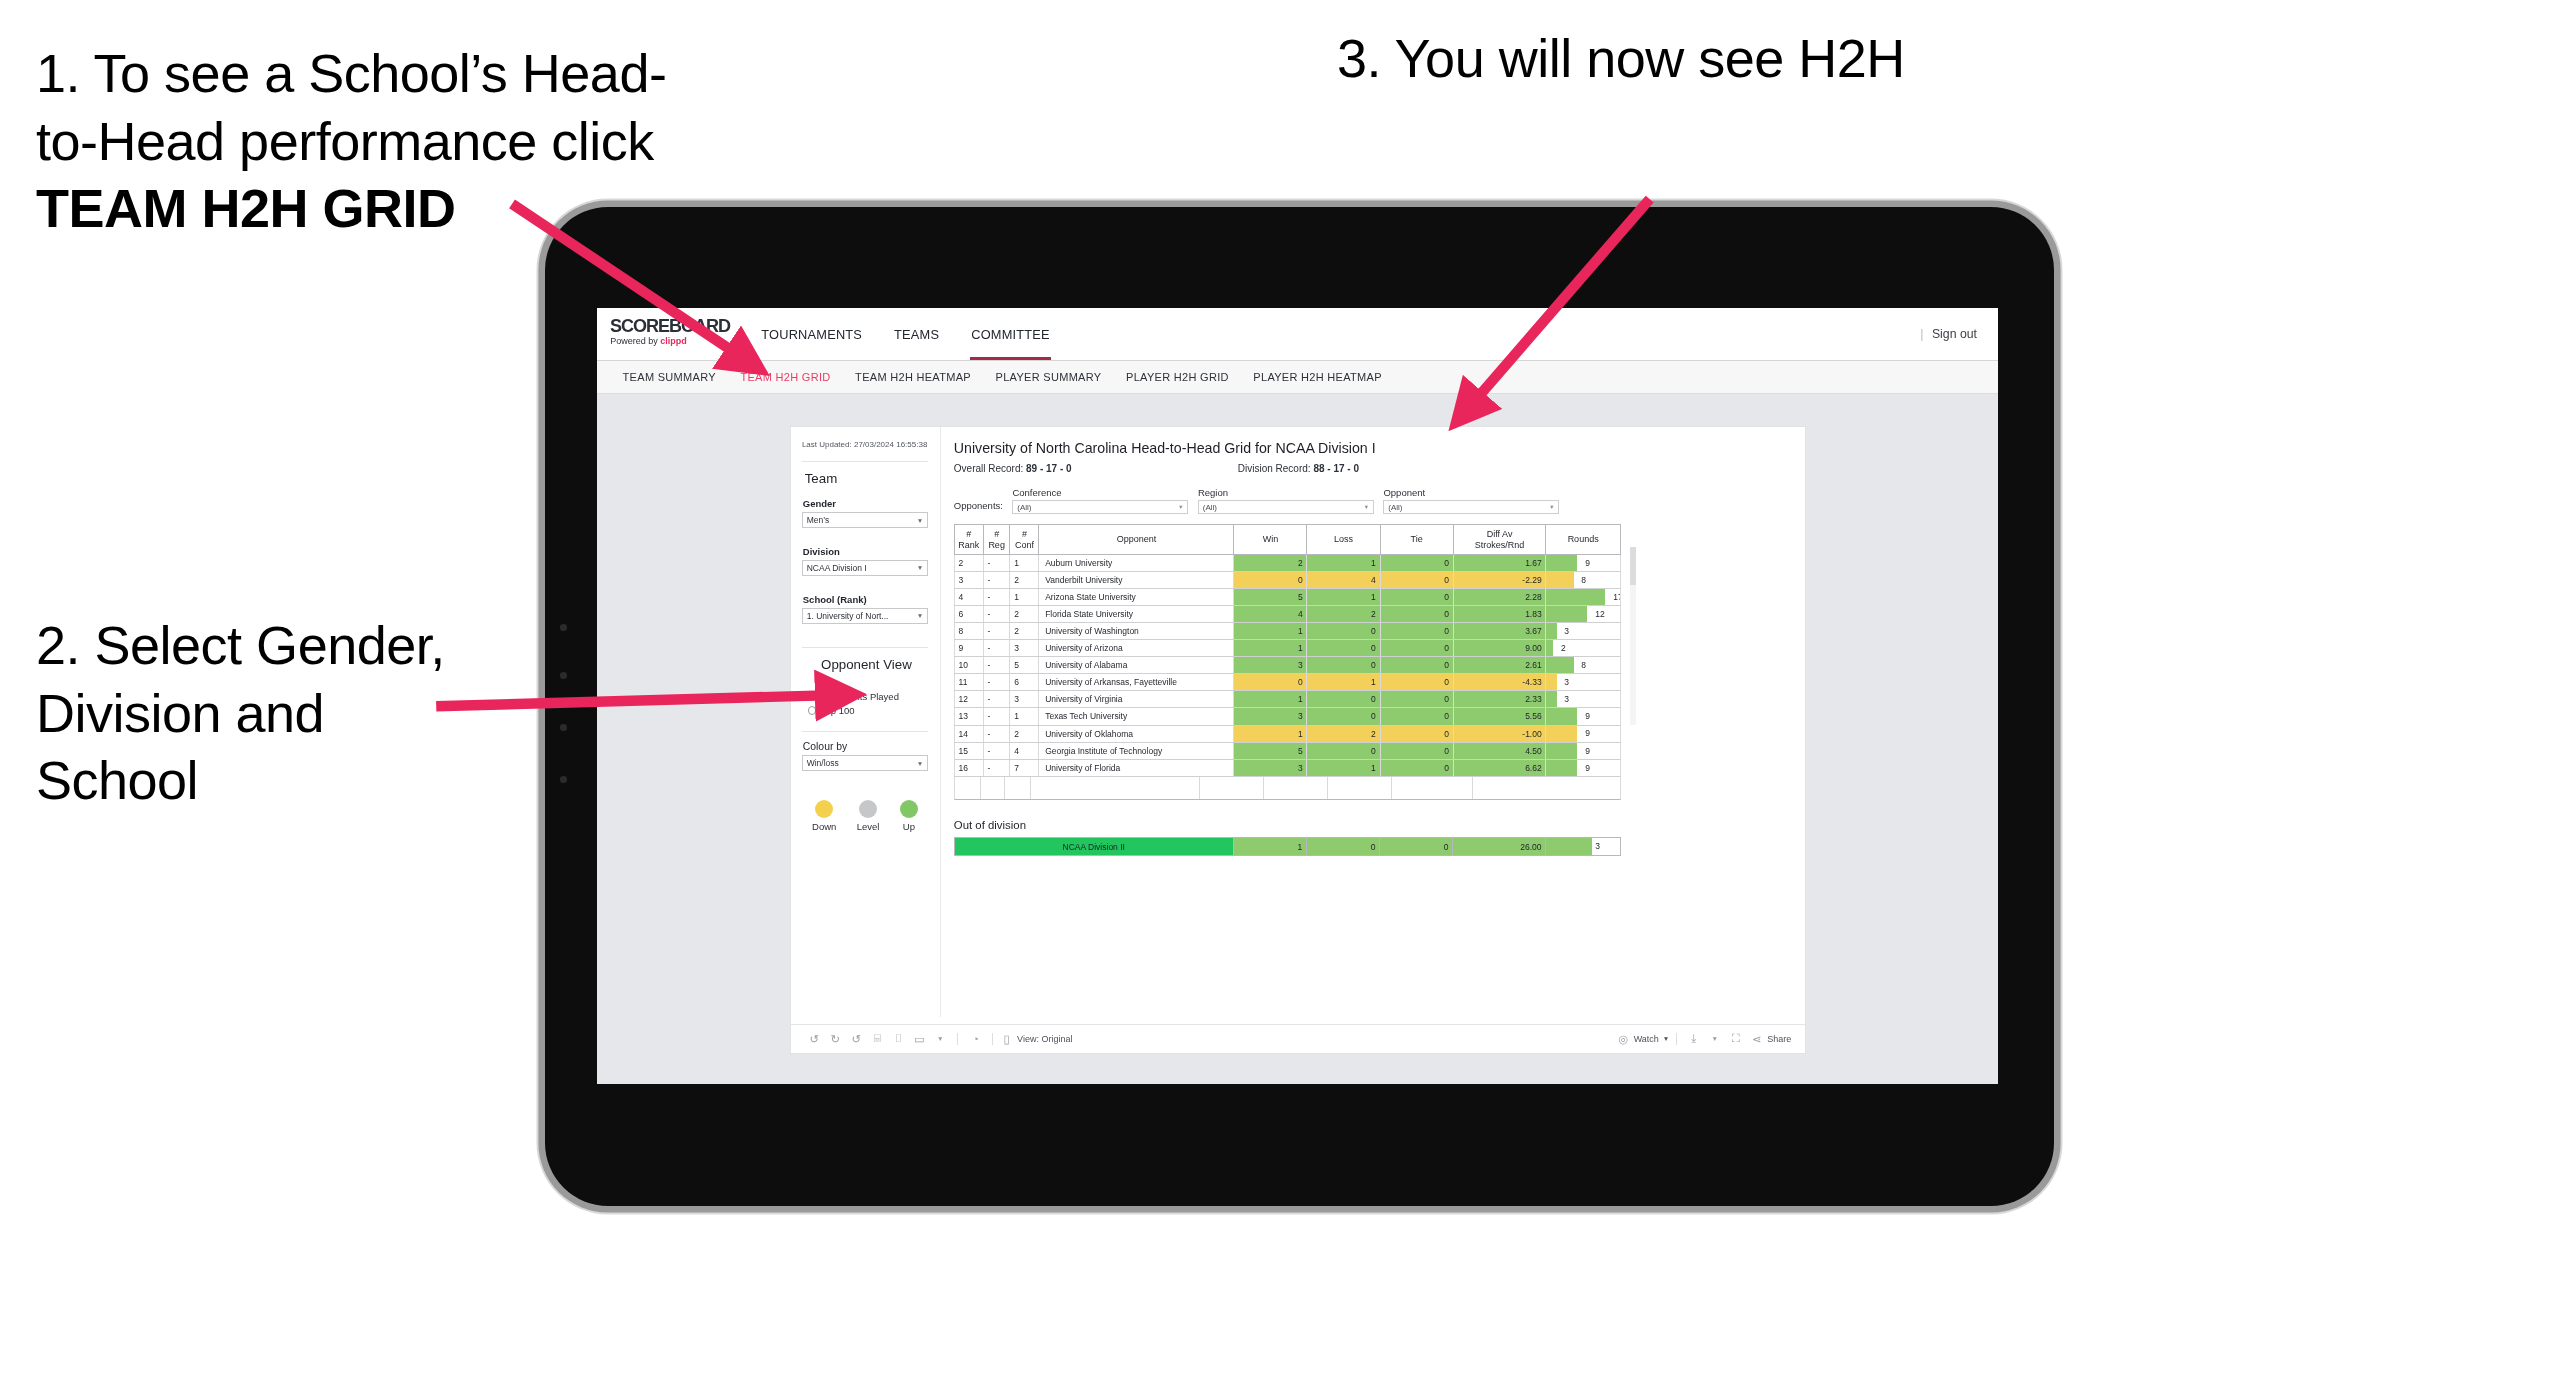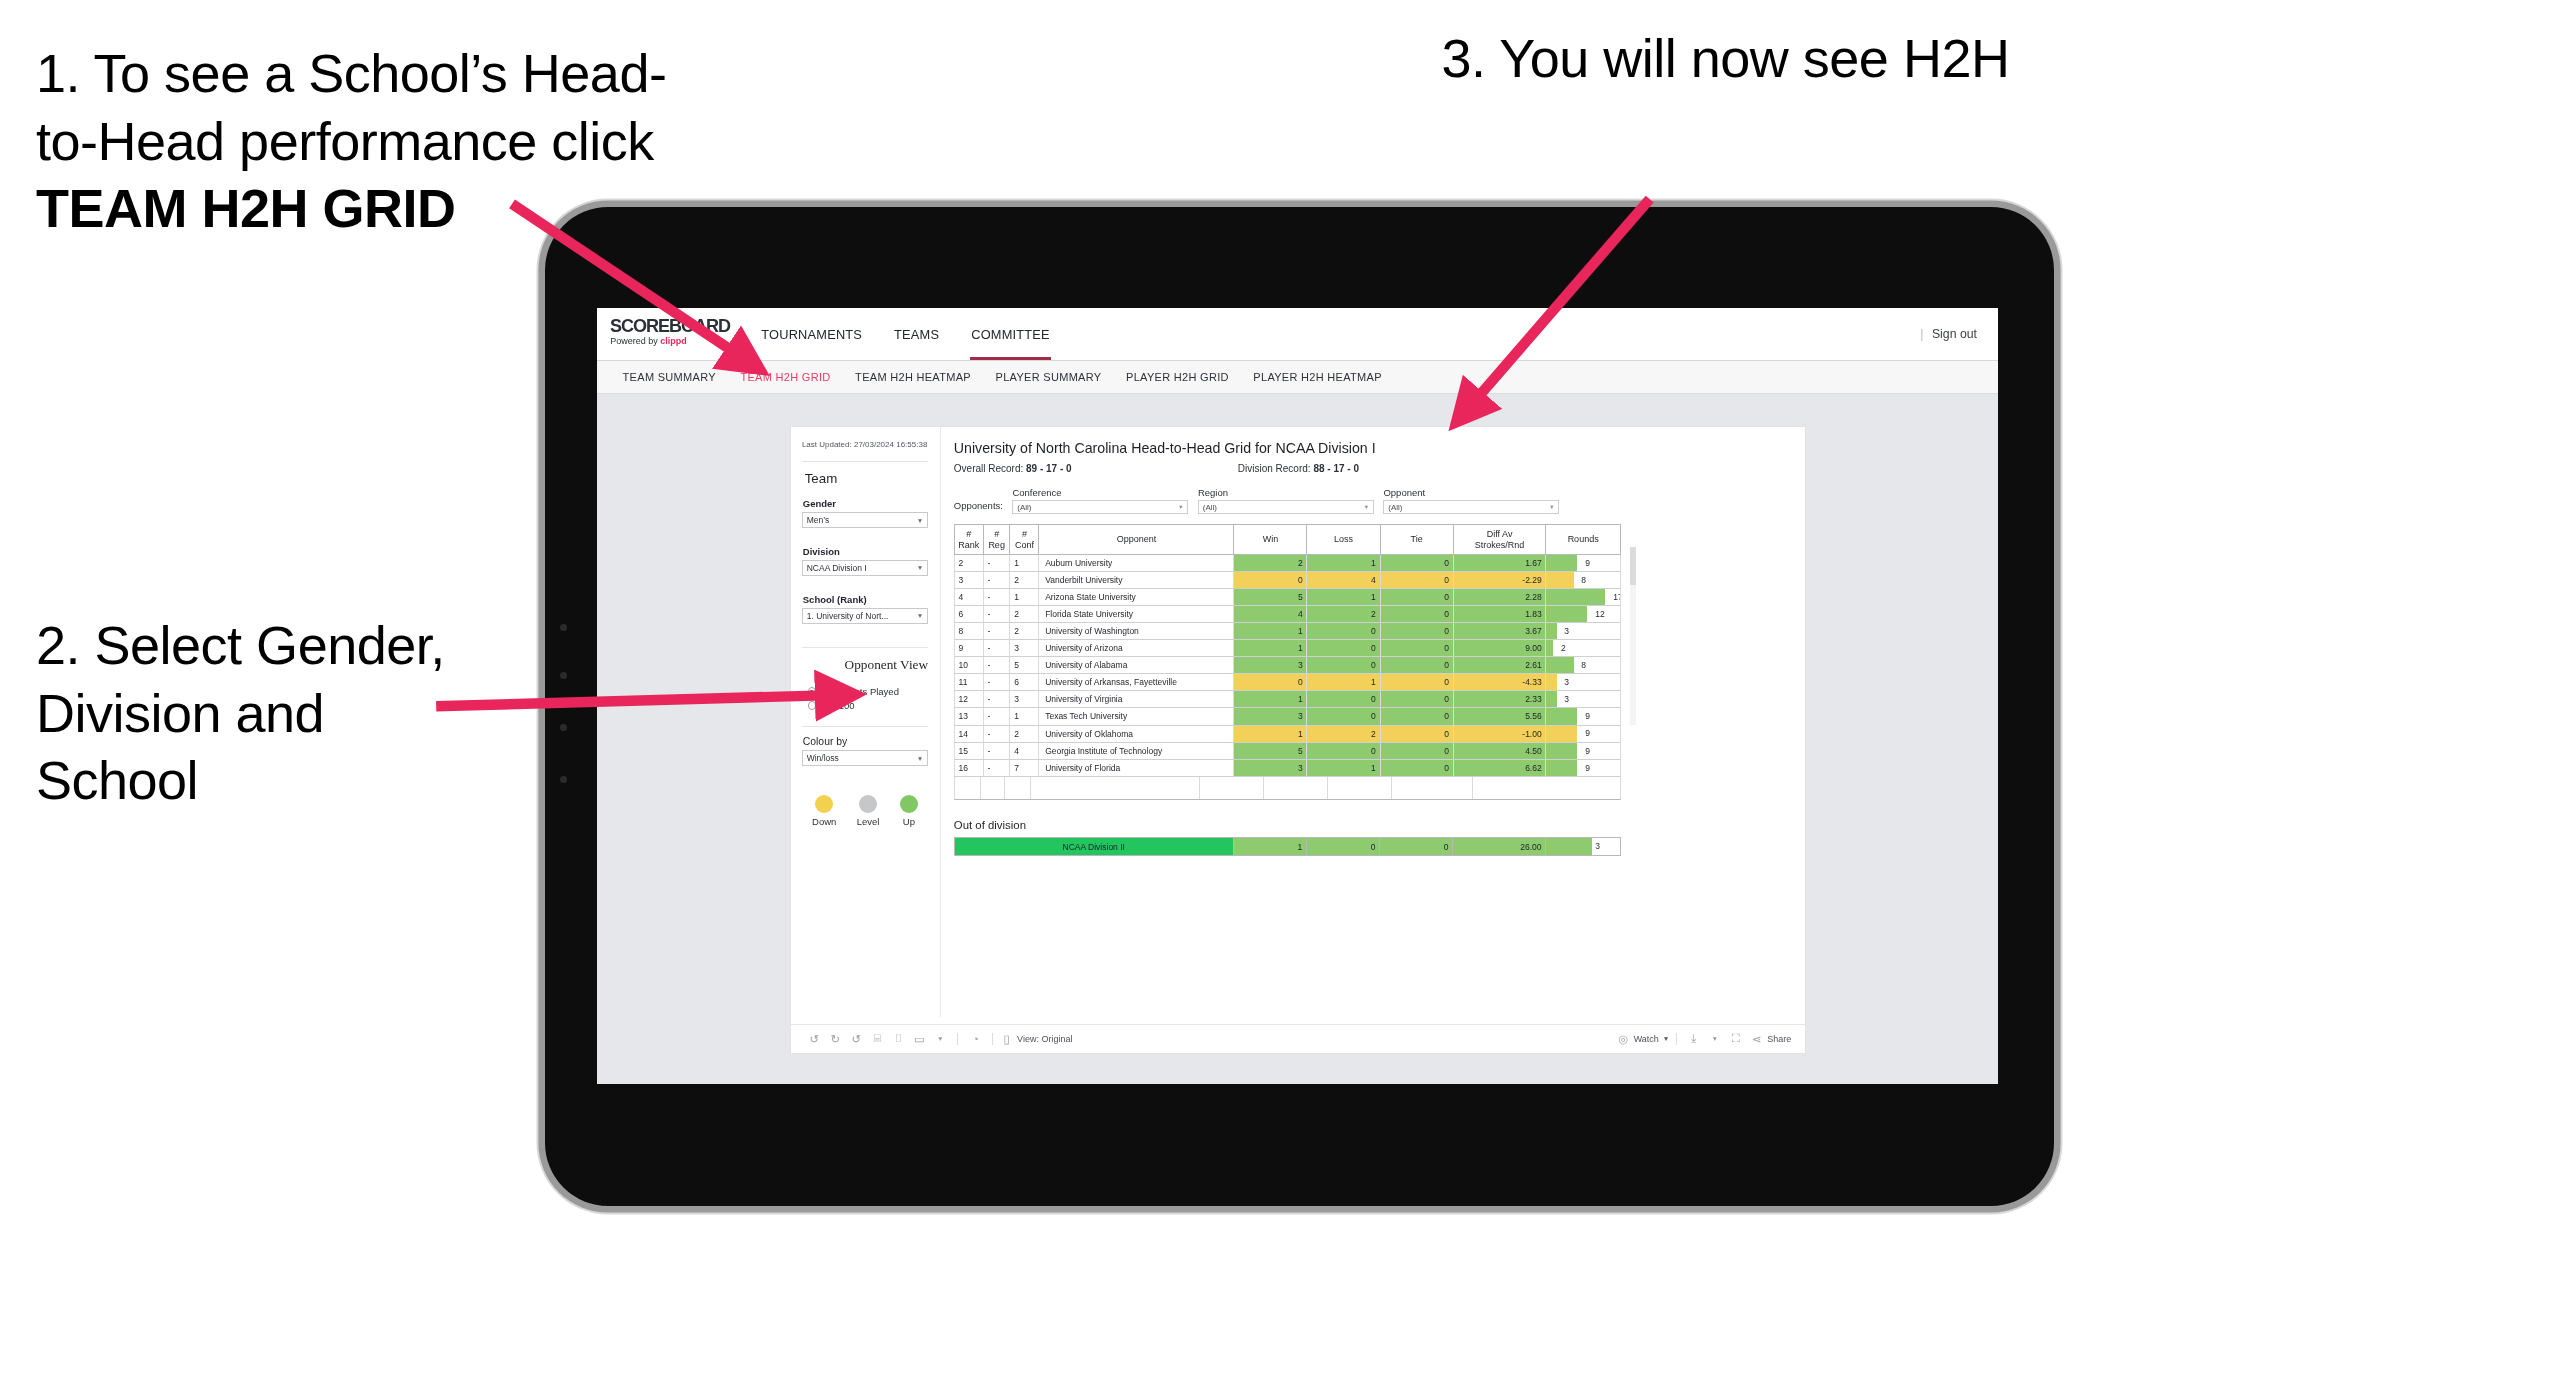--- a/index.html
+++ b/index.html
@@ -5,21 +5,21 @@
   html,body{margin:0;padding:0;background:#fff;}
   body{width:2576px;height:1386px;position:relative;overflow:hidden;
        font-family:"Liberation Sans",sans-serif;}
 
   
   .annot{position:absolute;color:#000;font-weight:400;line-height:1.25;
          font-family:"Liberation Sans",sans-serif;letter-spacing:-0.5px;}
   #annot-1{left:36px;top:40px;width:777px;font-size:54px;}
   #annot-1 .bold{font-weight:bold;}
   #annot-2{left:36px;top:612px;width:607px;font-size:54px;}
-  #annot-3{left:1337px;top:25px;width:777px;font-size:54px;text-align:center;}
+  #annot-3{left:1337px;top:25px;width:777px;font-size:54px;}
 
   .arrow-svg{position:absolute;left:0;top:0;width:2576px;height:1386px;
              pointer-events:none;}
 
   
   #tablet{position:absolute;left:545px;top:207px;width:1509px;height:999px;
           background:#0d0d0d;border-radius:63px;
           box-shadow:0 0 0 6.6px #9a9a9a, 0 0 0 8.5px #d8d8d8;}
   #tablet .cam{position:absolute;left:15px;top:417px;width:6.6px;height:6.6px;
                border-radius:50%;background:#2b2b2b;}
@@ -56,21 +56,21 @@
   .vizarea{background:#e6e7ea;height:691px;padding-top:33px;box-sizing:border-box;}
   .vizcard{margin:0 auto;width:1014px;background:#fff;height:626px;
            position:relative;box-shadow:0 0 0 0.9px #e2e2e4;}
   .vizinner{display:flex;height:590px;}
 
   .side{width:150px;border-right:0.9px solid #e9e9ea;padding:13.3px 11.4px 0 11.4px;
         box-sizing:border-box;font-size:9.5px;color:#2c3038;background:#fff;}
   .side .upd{font-size:8px;line-height:1.35;color:#53575e;}
   .side hr{border:0;border-top:0.9px solid #e4e4e6;margin:10.4px 0 8.5px;}
   .side h3{font-size:13.3px;margin:0 0 12.3px 2.8px;font-weight:400;color:#1f2229;}
-  .side h3.big{font-size:13.3px;text-align:right;margin-bottom:13px;font-family:Liberation Serif, serif;}
+  .side h3.big{font-size:13.3px;text-align:center;margin-bottom:19px;}
   .side .lbl{font-size:9.5px;font-weight:bold;color:#1f2229;margin:0 0 2.8px 0.9px;}
   .sel{height:16px;border:0.9px solid #c9c9cc;background:#fff;font-size:8.5px;
        color:#2c3038;display:flex;align-items:center;padding:0 3.8px;
        justify-content:space-between;box-sizing:border-box;}
   .sel .car{font-size:6.6px;color:#6b6f76;}
   .gap{height:18px;}
   .radio{display:flex;align-items:center;gap:4.7px;font-size:9.5px;margin:2.8px 0 0 5.7px;
          color:#2c3038;}
   .radio .dot{width:8.5px;height:8.5px;border-radius:50%;border:0.9px solid #9b9ea4;
     background:#fff;box-sizing:border-box;position:relative;}

